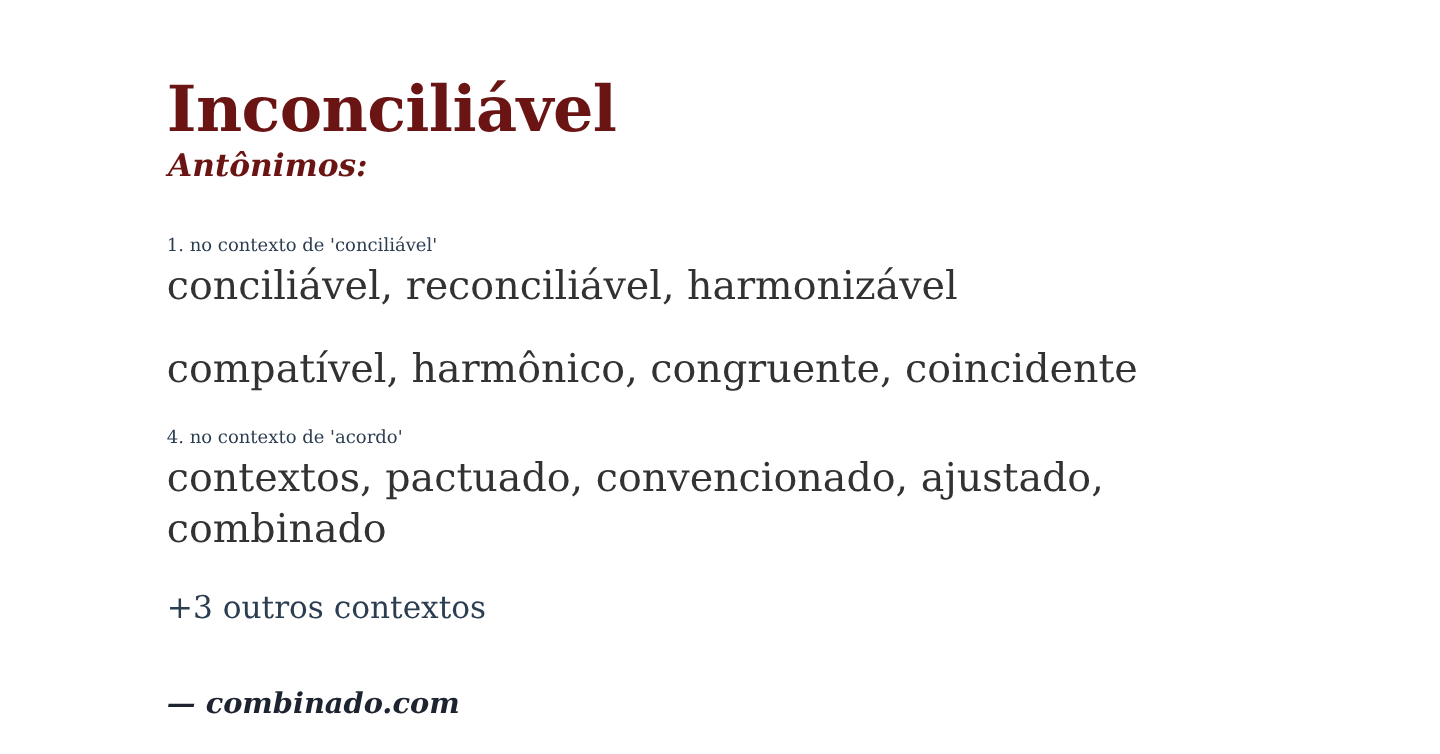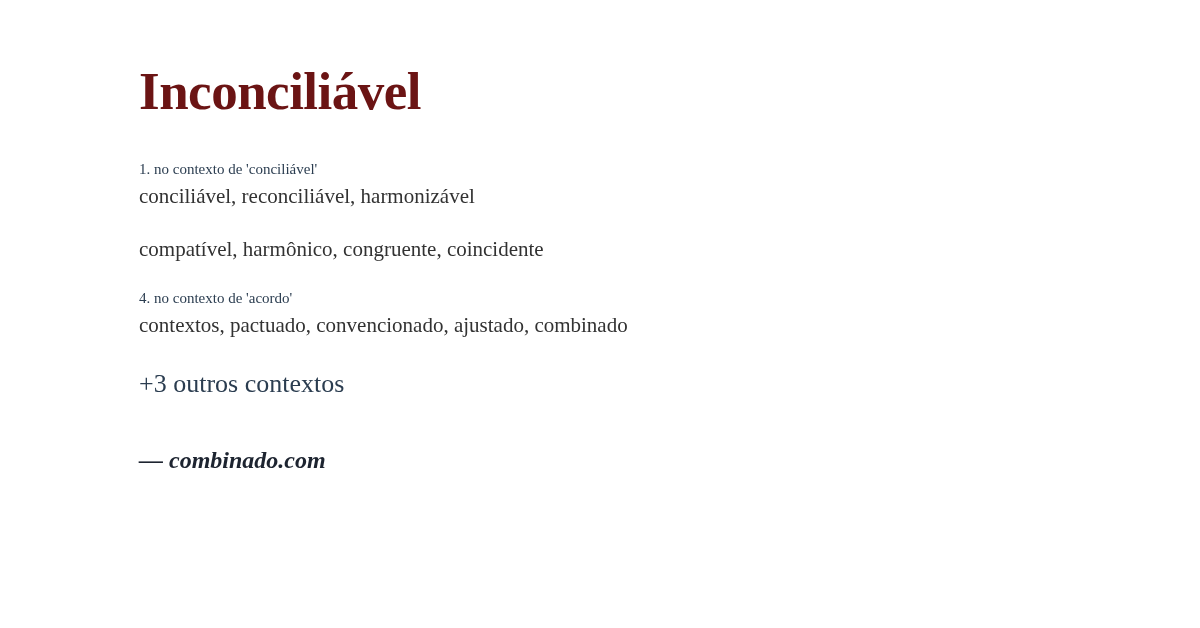--- a/index.html
+++ b/index.html
@@ -11,21 +11,20 @@
     height: 628px;
     background: #ffffff;
     overflow: hidden;
     font-family: "DejaVu Serif", "Liberation Serif", serif;
   }
   .card {
     box-sizing: border-box;
     width: 1124px;
     height: 628px;
     padding: 62px 60px 0 139px;
-    font-family: Liberation Serif, serif;
   }
   .title {
     margin: 0;
     font-size: 53px;
     line-height: 1.12;
     font-weight: 700;
     letter-spacing: -0.5px;
     color: var(--accent, #6b1414);
   }
   .subtitle {
@@ -42,21 +41,21 @@
   .entry {
     margin-bottom: 26px;
   }
   .entry-context {
     font-size: 15px;
     line-height: 1.3;
     color: var(--context, #2b3d50);
     margin-bottom: 3px;
   }
   .entry-words {
-    font-size: 21px;
+    font-size: 33px;
     line-height: 1.3;
     color: var(--text, #323232);
   }
   .more-contexts {
     font-size: 26px;
     line-height: 1.3;
     color: var(--context, #2b3d50);
     margin-top: 2px;
     display: inline-block;
   }
@@ -68,20 +67,21 @@
     color: var(--footer, #1d2430);
   }
 </style>
 </head>
 <body>
 
 <div class="card">
 
   <h1 class="title">Inconciliável</h1>
 
+  <div class="subtitle">Antônimos:</div>
 
   <div class="entries">
 
     <div class="entry">
       <div class="entry-context">1. no contexto de 'conciliável'</div>
       <div class="entry-words">conciliável, reconciliável, harmonizável</div>
     </div>
 
     <div class="entry">
       <div class="entry-words">compatível, harmônico, congruente, coincidente</div>

